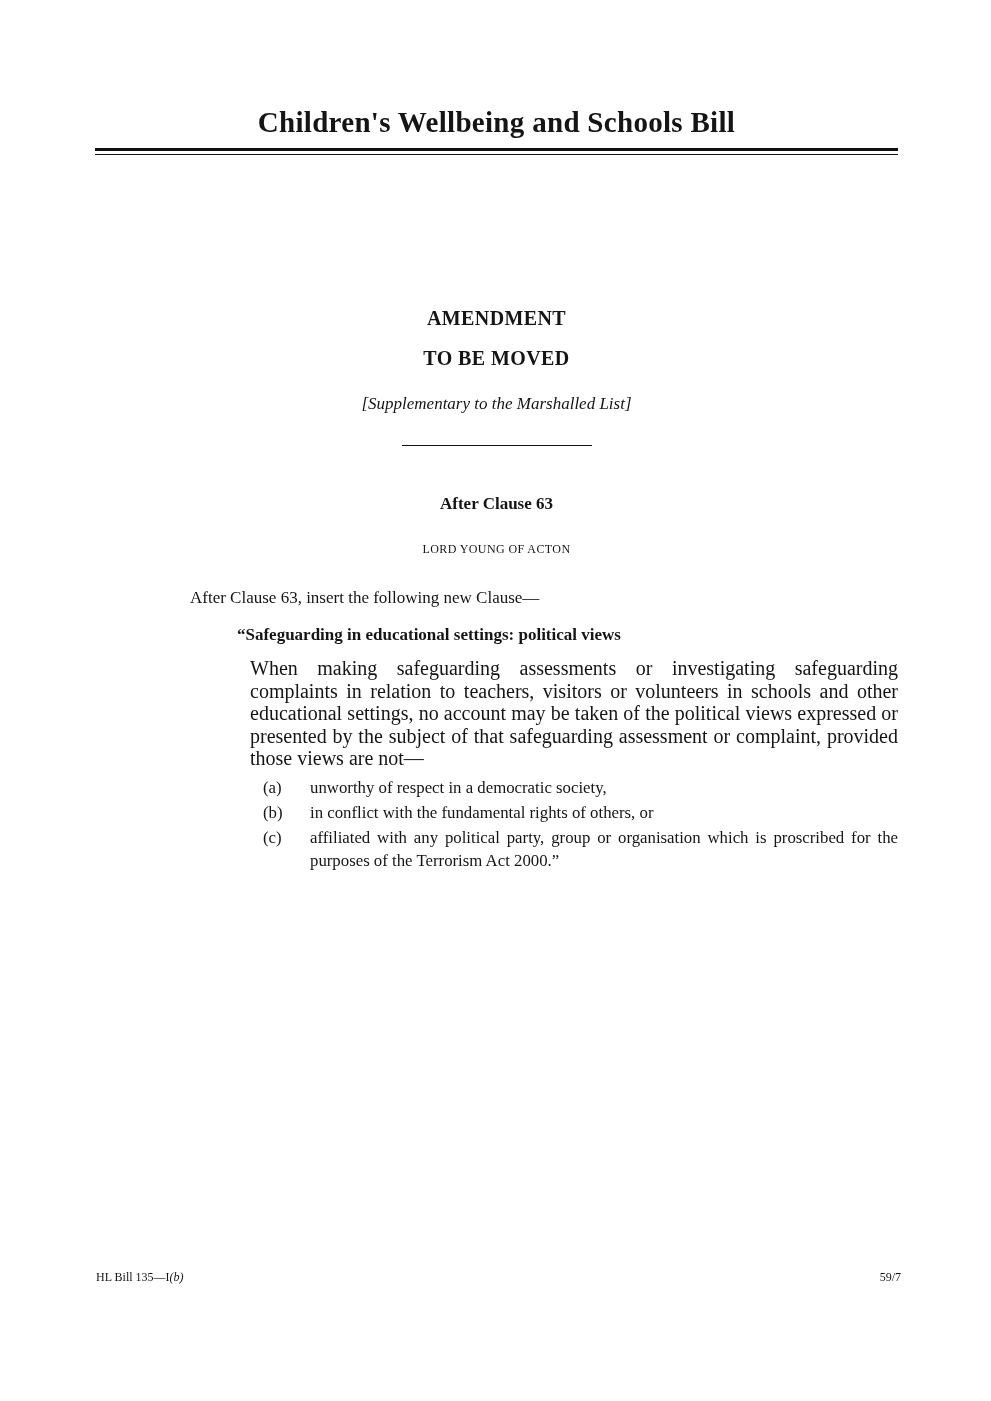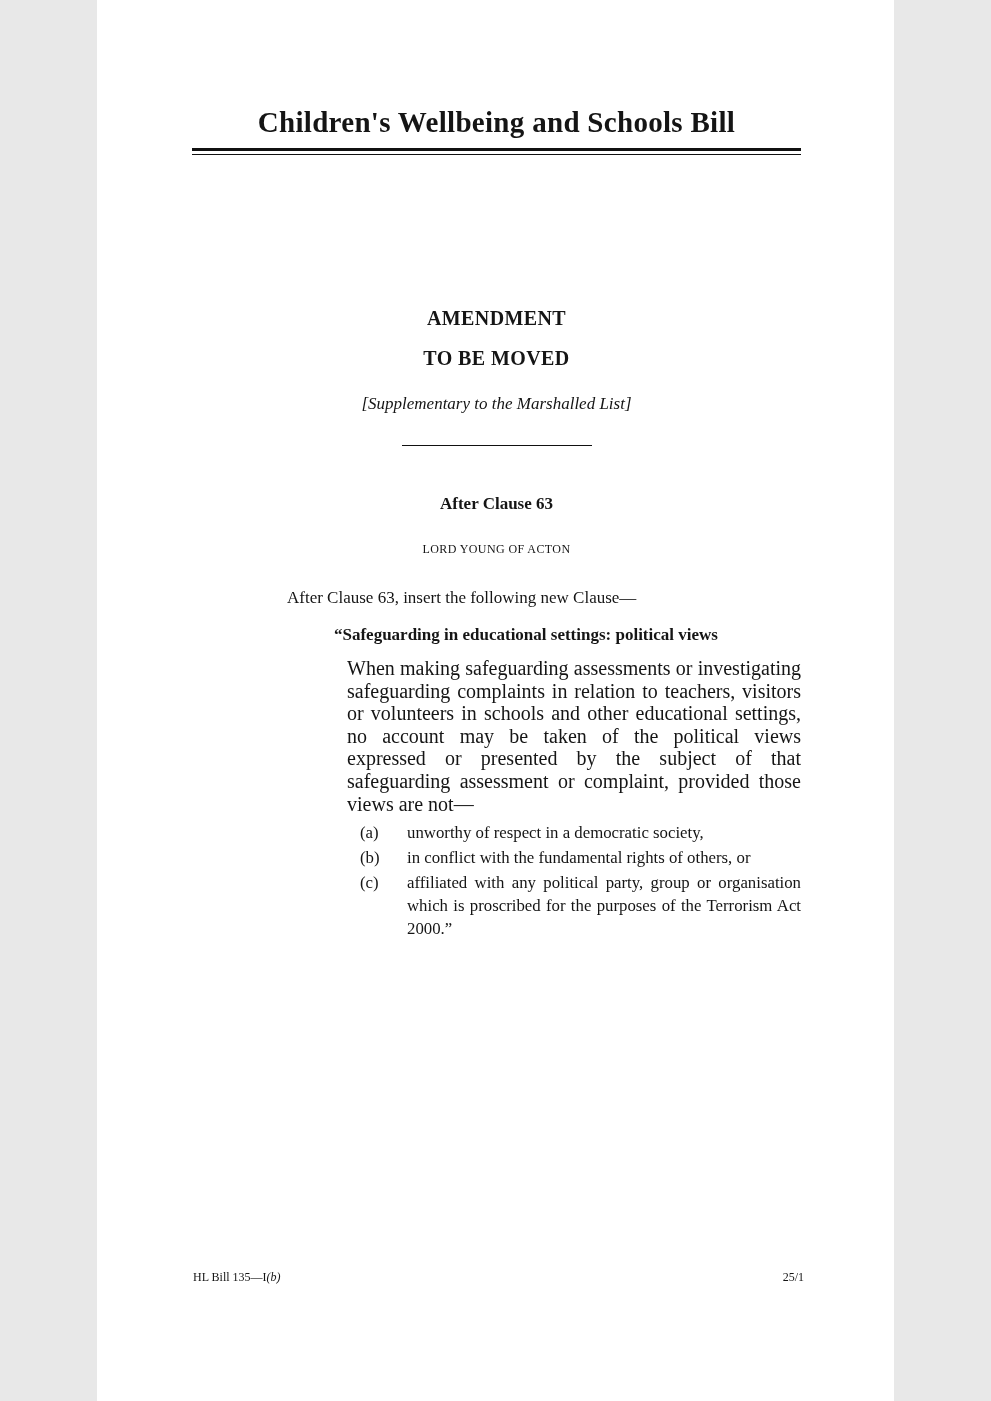--- a/index.html
+++ b/index.html
@@ -2,21 +2,21 @@
 <html><head>
 <meta charset="utf-8">
 <style>
   html, body {
     margin: 0;
     padding: 0;
     background: #e8e8e8;
   }
   .page {
     position: relative;
-    width: 797px;
+    width: 991px;
     height: 1401px;
     margin: 0 auto;
     background: #ffffff;
     font-family: "Liberation Serif", serif;
     color: #151515;
     box-sizing: border-box;
     padding: 0 93px 0 95px;
     overflow: hidden;
   }
   .doc-title {
@@ -150,16 +150,16 @@
       <span class="item-label">(c)</span>
       <span class="item-text">affiliated with any political party, group or organisation which is proscribed for the purposes of the Terrorism Act 2000.”</span>
     </div>
 
   </div>
 
   <div class="footer">
     <span>
       <span>HL Bill 135—I</span><span class="italic">(b)</span>
     </span>
-    <span>25/1</span>
+    <span>59/7</span>
   </div>
 
 </div>
 
 </body></html>

